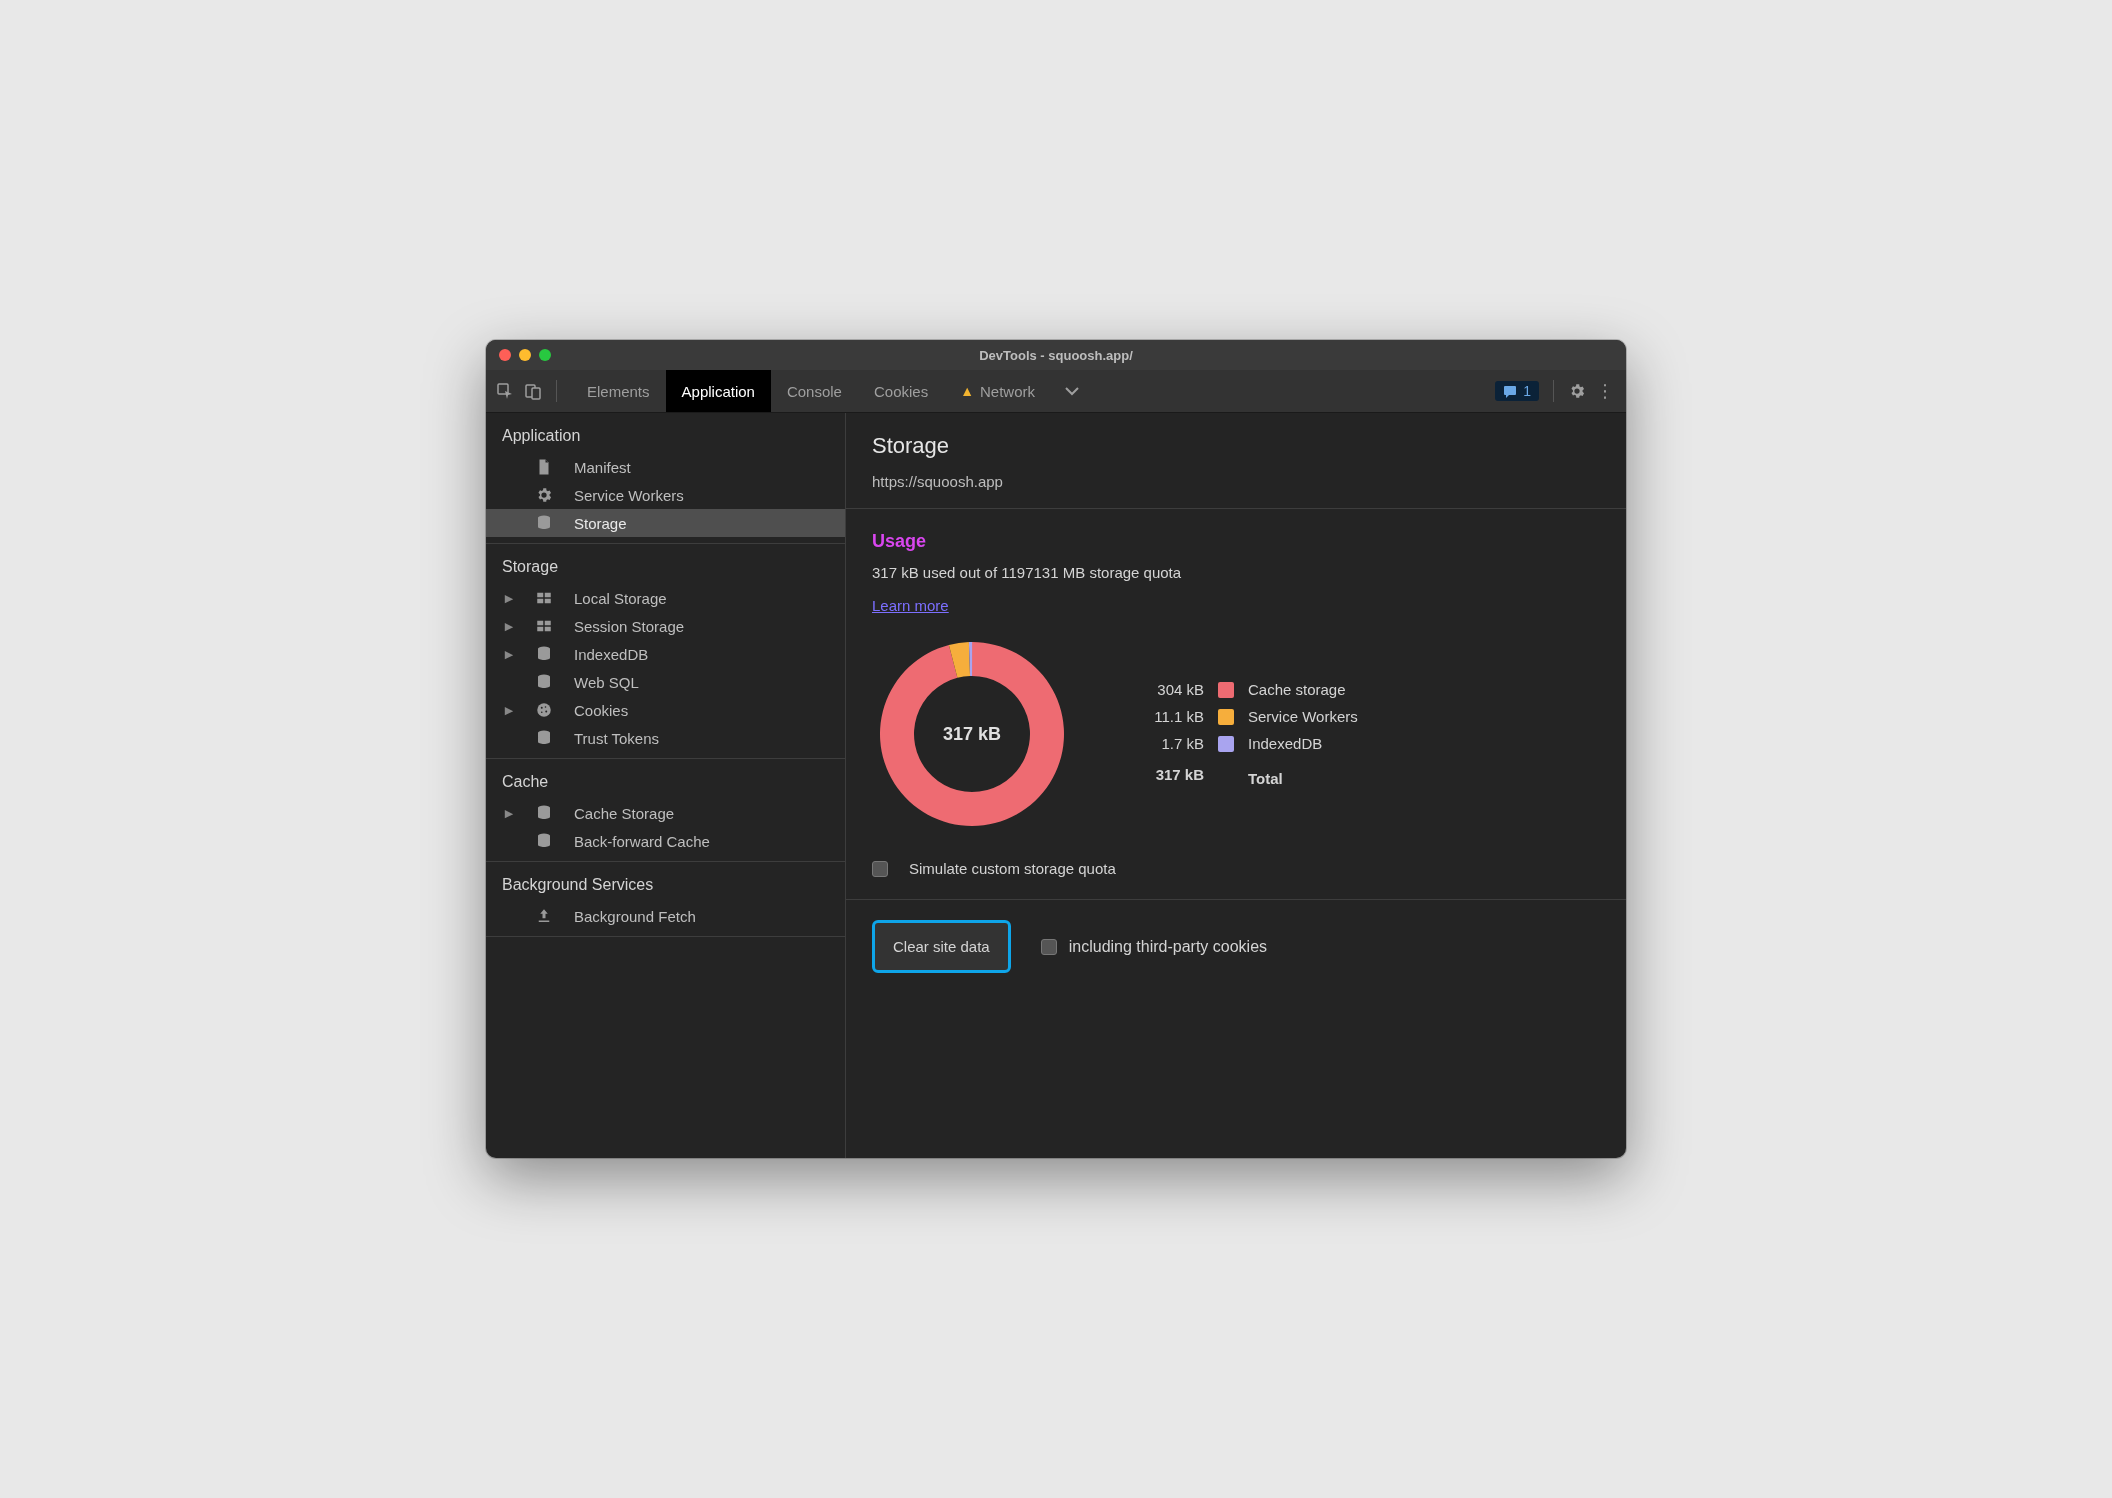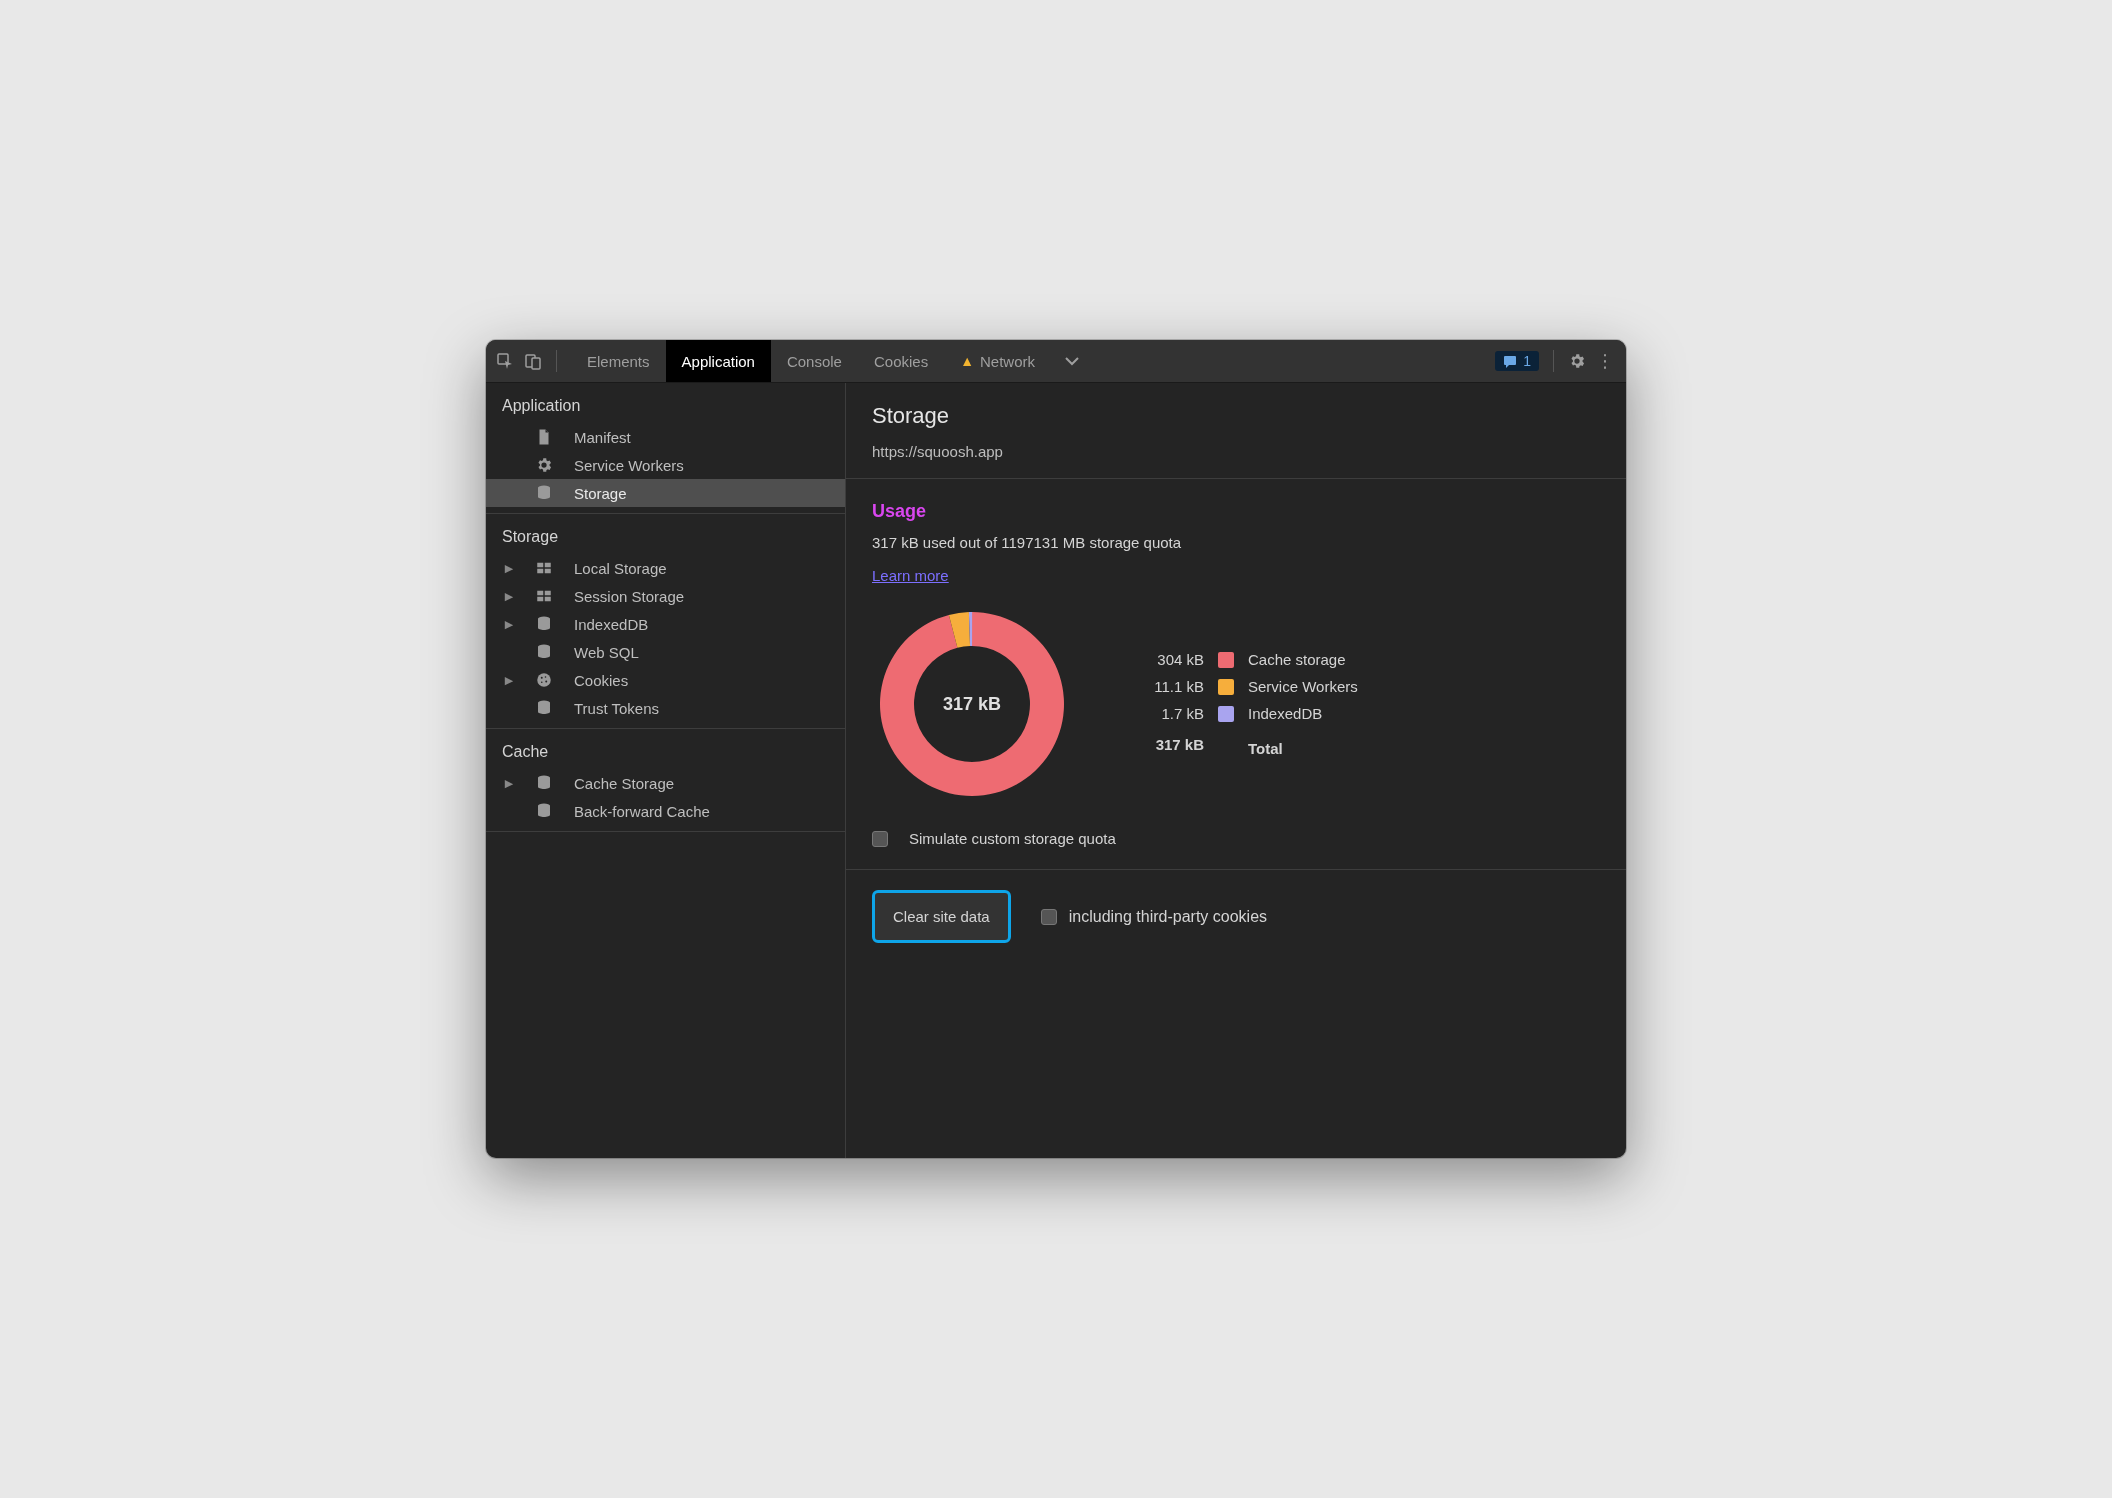--- a/index.html
+++ b/index.html
@@ -157,20 +157,28 @@
     font-size:15px;
     cursor:pointer;
   }
   svg { display:block; }
 </style>
 </head>
 <body>
 
 <div class="window">
 
+  <div class="titlebar">
+    <div class="traffic">
+      <span class="tl-close"></span>
+      <span class="tl-min"></span>
+      <span class="tl-max"></span>
+    </div>
+    <div class="titlebar-title">DevTools - squoosh.app/</div>
+  </div>
 
   <div class="toolbar">
     <div class="toolbar-left">
       <span class="tool-icon">
         <svg width="18" height="18" viewBox="0 0 18 18" fill="none" stroke="currentColor" stroke-width="1.5">
           <rect x="2" y="2" width="10" height="10" rx="1"></rect>
           <path d="M9 9 L16 12 L12 13 L11 17 Z" fill="currentColor" stroke="none"></path>
         </svg>
       </span>
       <span class="tool-icon">
@@ -349,20 +357,33 @@
             <span class="ico">
               <svg width="18" height="18" viewBox="0 0 24 24" fill="currentColor">
                 <ellipse cx="12" cy="5" rx="8" ry="3"></ellipse>
                 <path d="M4 5v6c0 1.7 3.6 3 8 3s8-1.3 8-3V5"></path>
                 <path d="M4 11v6c0 1.7 3.6 3 8 3s8-1.3 8-3v-6"></path>
               </svg>
             </span>
             <span>Back-forward Cache</span>
           </div>
         </div>
+        <div class="group">
+          <div class="group-title">Background Services</div>
+          <div class="item">
+            <span class="caret hidden">▶</span>
+            <span class="ico">
+              <svg width="18" height="18" viewBox="0 0 24 24" fill="currentColor">
+                <path d="M12 3l5 6h-3v6h-4V9H7z"></path>
+                <rect x="5" y="18" width="14" height="2"></rect>
+              </svg>
+            </span>
+            <span>Background Fetch</span>
+          </div>
+        </div>
       </div>
 
     <div class="main">
       <div class="panel-header">
         <h1>Storage</h1>
         <div class="url">https://squoosh.app</div>
       </div>
 
       <div class="usage">
         <h2>Usage</h2>

